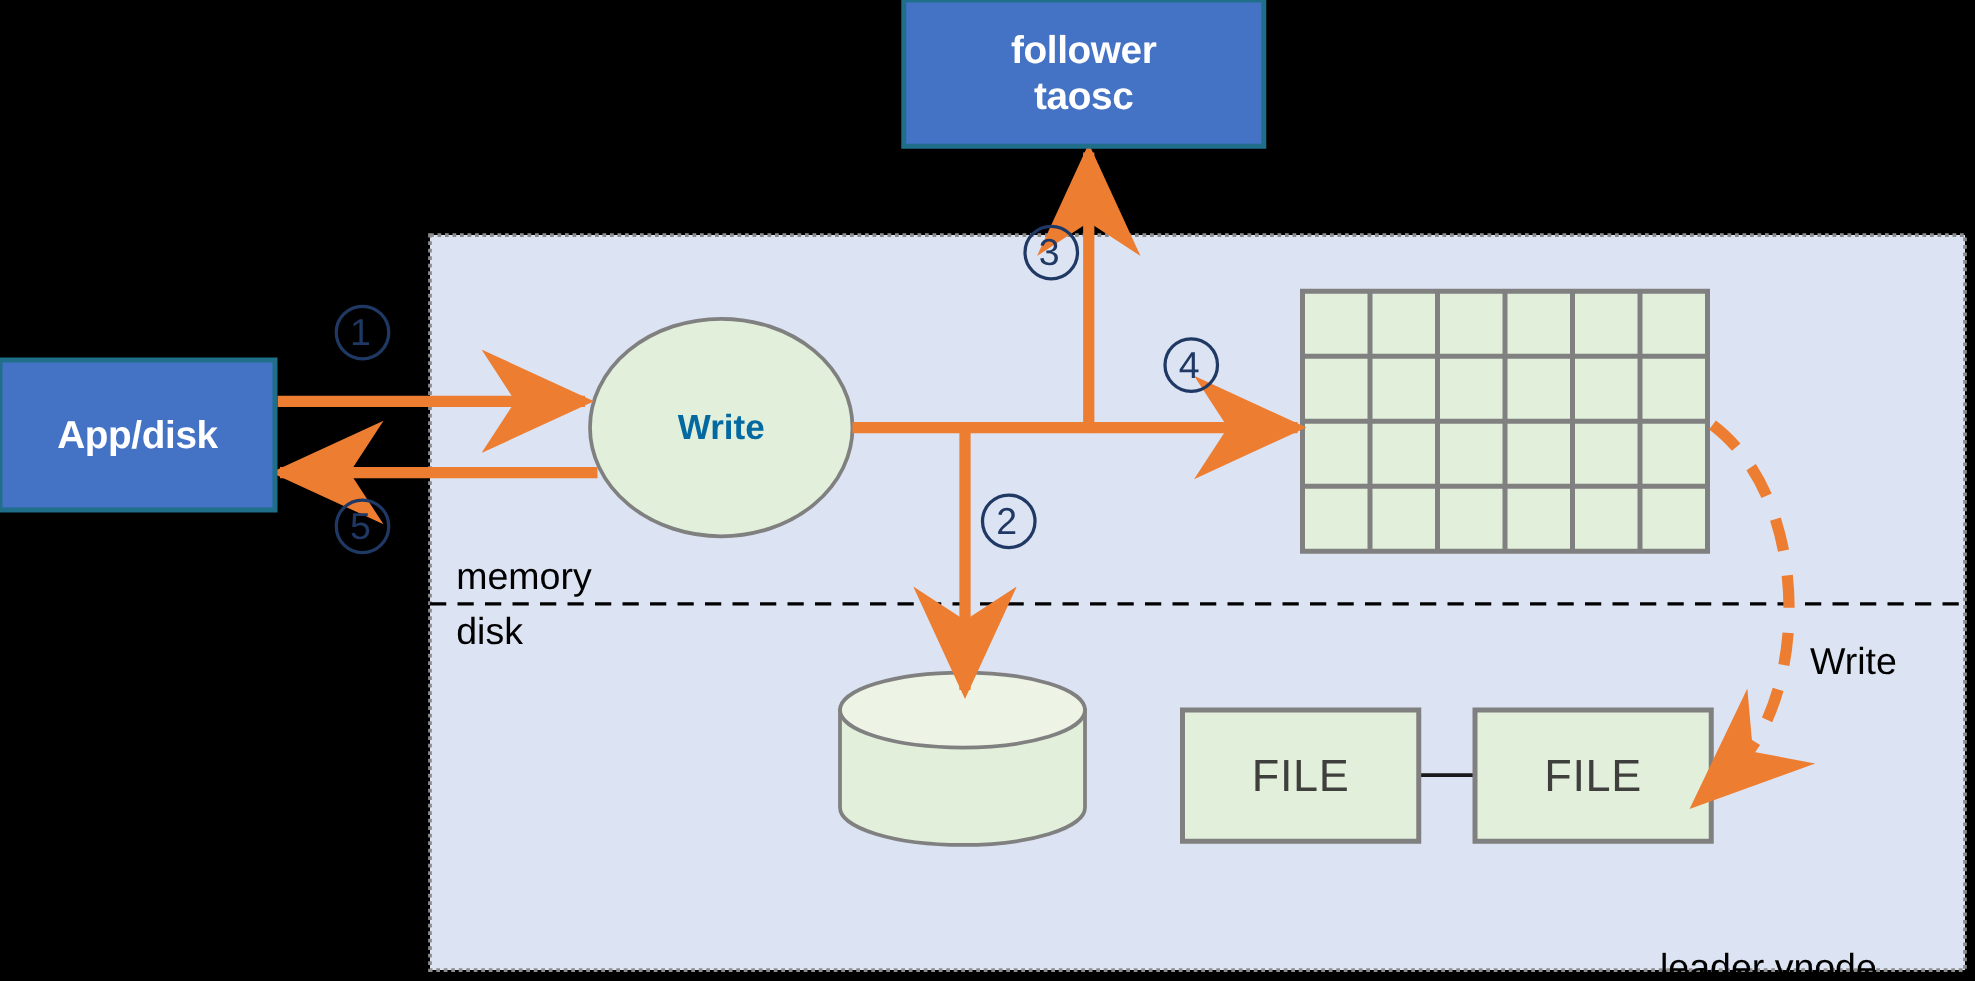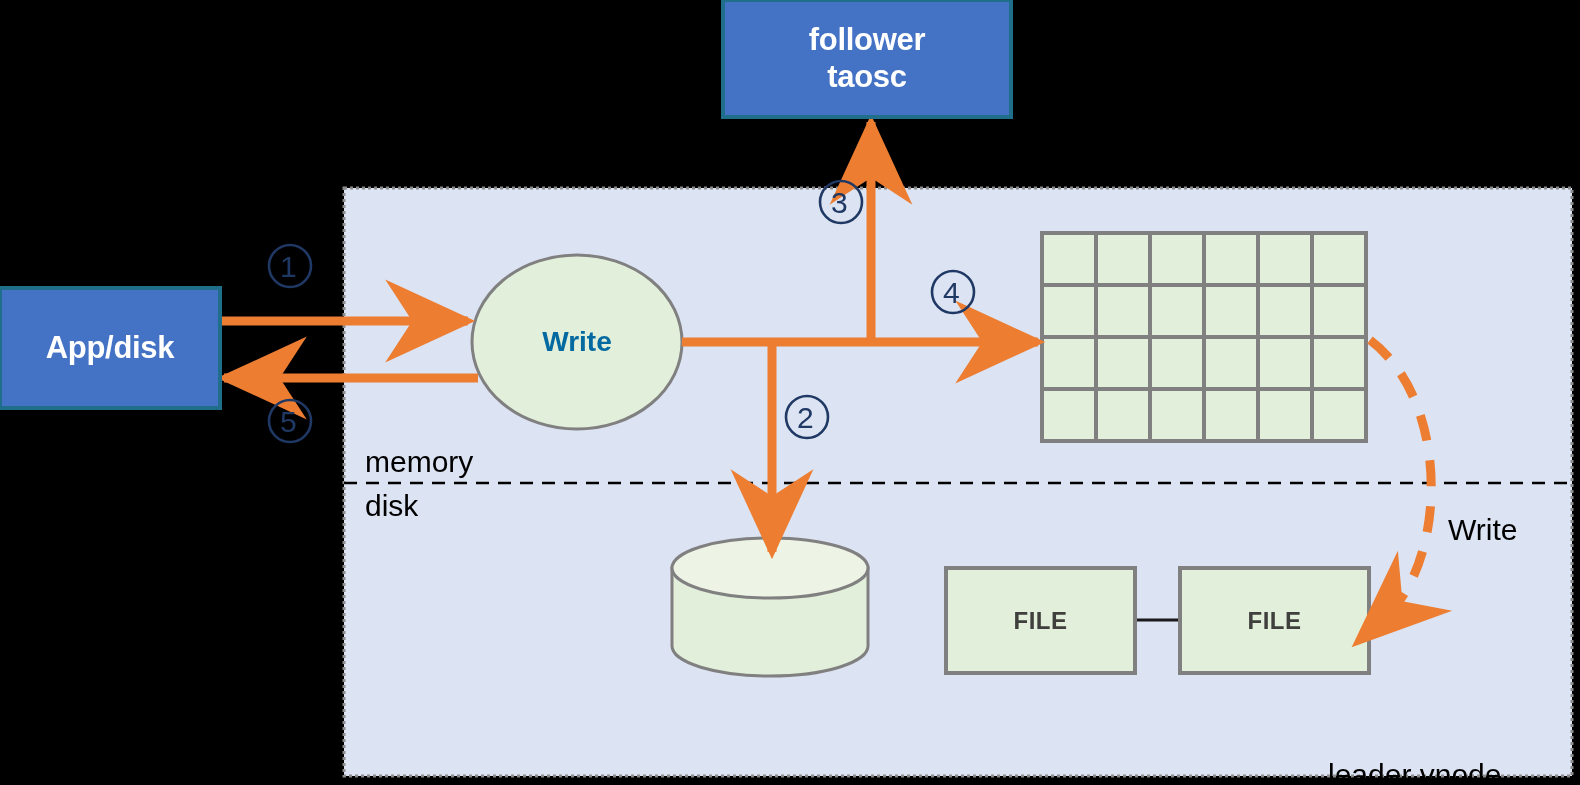--- a/index.html
+++ b/index.html
@@ -37,22 +37,22 @@
     line-height: 1.18;
     letter-spacing: -0.3px;
   }
   .write-label {
     color: #0369a1;
     font-weight: bold;
     font-size: 28px;
   }
   .file-label {
     color: #3f3f3d;
-    font-weight: bold;
-    font-size: 24px;
+    font-weight: normal;
+    font-size: 36px;
     letter-spacing: 0.5px;
   }
   .plain-label {
     color: #000000;
     font-size: 30px;
     font-weight: 400;
   }
   .step-num {
     position: absolute;
     color: #1f3864;

